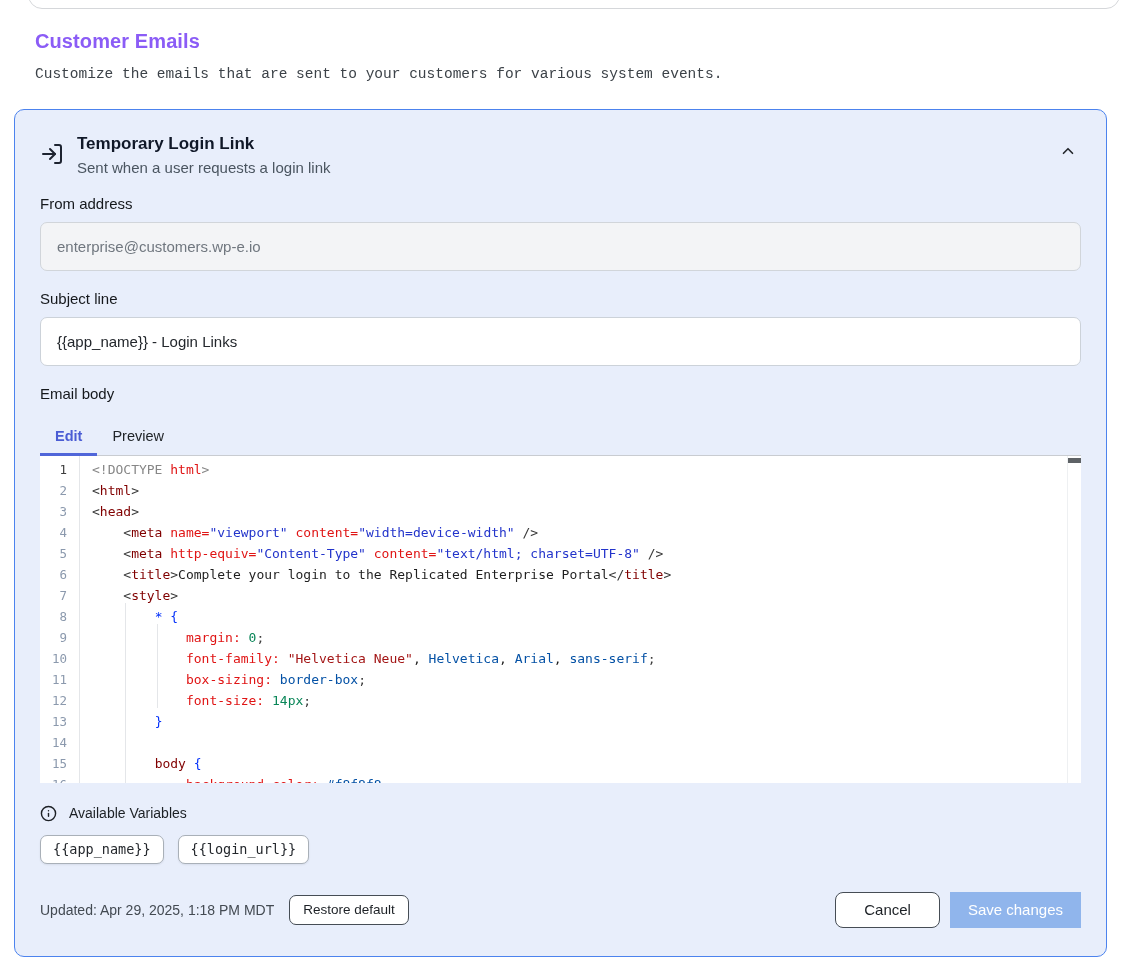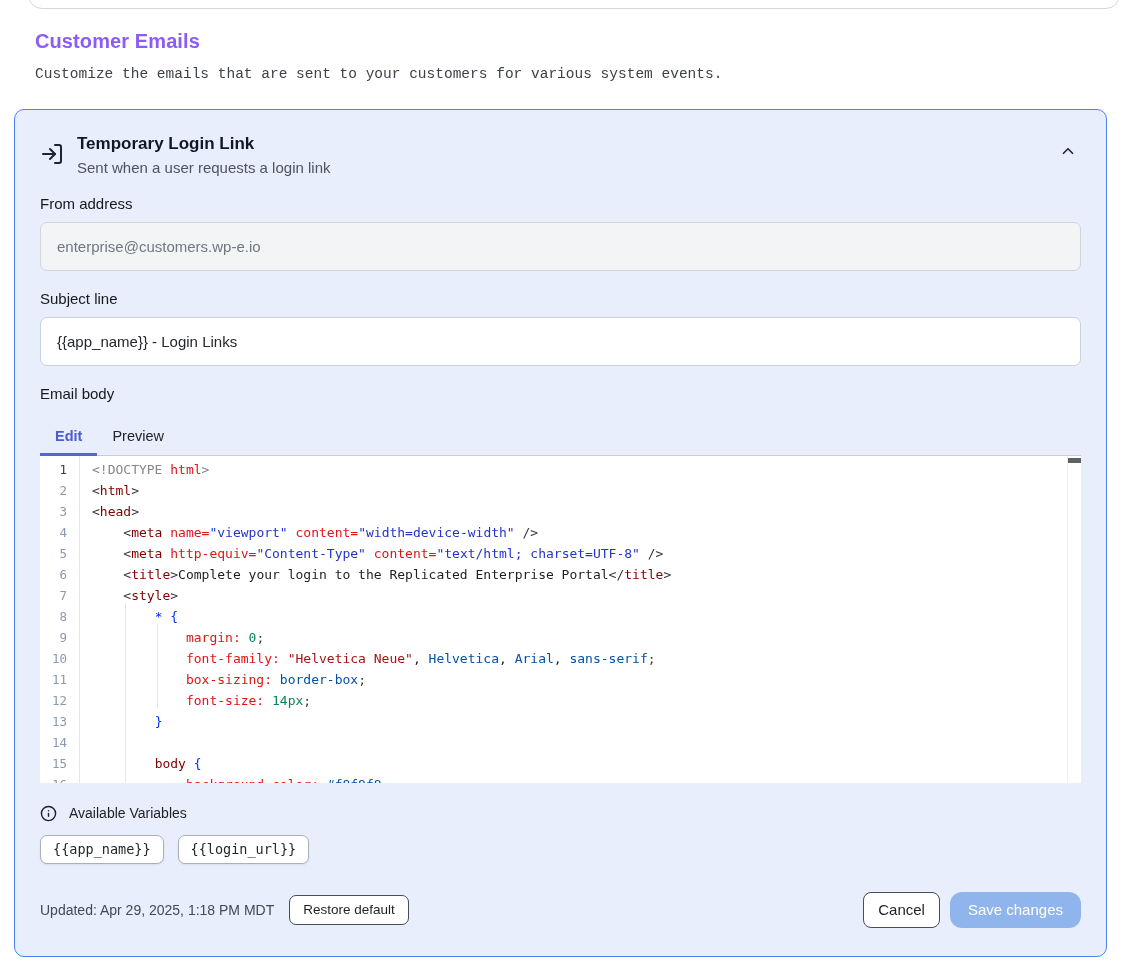--- a/index.html
+++ b/index.html
@@ -81,22 +81,22 @@
     padding:5px 12px 6px;background:#fff;border:1px solid #a9b0b8;border-radius:7px;
     color:#23272c;box-shadow:0 1px 2px rgba(16,24,40,.08);cursor:pointer;
   }
 
   
   .panel-footer{display:flex;align-items:center;margin-top:28px;}
   .updated{font-size:14px;color:#434a52;}
   .btn{font-family:"Liberation Sans",sans-serif;cursor:pointer;}
   .btn-restore{margin-left:15px;font-size:13.5px;padding:6px 13px 7px;border:1.5px solid #464d55;border-radius:7px;background:#fff;color:#1c2025;}
   .spacer{flex:1;}
-  .btn-cancel{font-size:15px;padding:8px 14px 9px;border:1.5px solid #464d55;border-radius:8px;background:#fff;color:#1c2025;}
-  .btn-save{margin-left:10px;font-size:15px;padding:9px 18px 10px;border:none;border-radius:12px;background:#90b5ec;color:#fff;}
+  .btn-cancel{font-size:15px;padding:8px 28px 9px;border:1.5px solid #464d55;border-radius:8px;background:#fff;color:#1c2025;}
+  .btn-save{margin-left:10px;font-size:15px;padding:9px 18px 10px;border:none;border-radius:0;background:#90b5ec;color:#fff;}
 </style>
 <style>.tk-gray{color:#878787}.tk-attr{color:#e01414}.tk-tag{color:#800000}.tk-pb{color:#383838}.tk-pl{color:#1f1f1f}.tk-aval{color:#2334cb}.tk-str{color:#a31515}.tk-kw{color:#0451a5}.tk-num{color:#098658}.tk-brace{color:#0431fa}.tk-semi{color:#3d3d3d}</style></head>
 <body>
 
 <div class="top-card-edge"></div>
 
 <div class="page-header">
   <h1 class="page-title">Customer Emails</h1>
   <p class="page-desc">Customize the emails that are sent to your customers for various system events.</p>
 </div>

